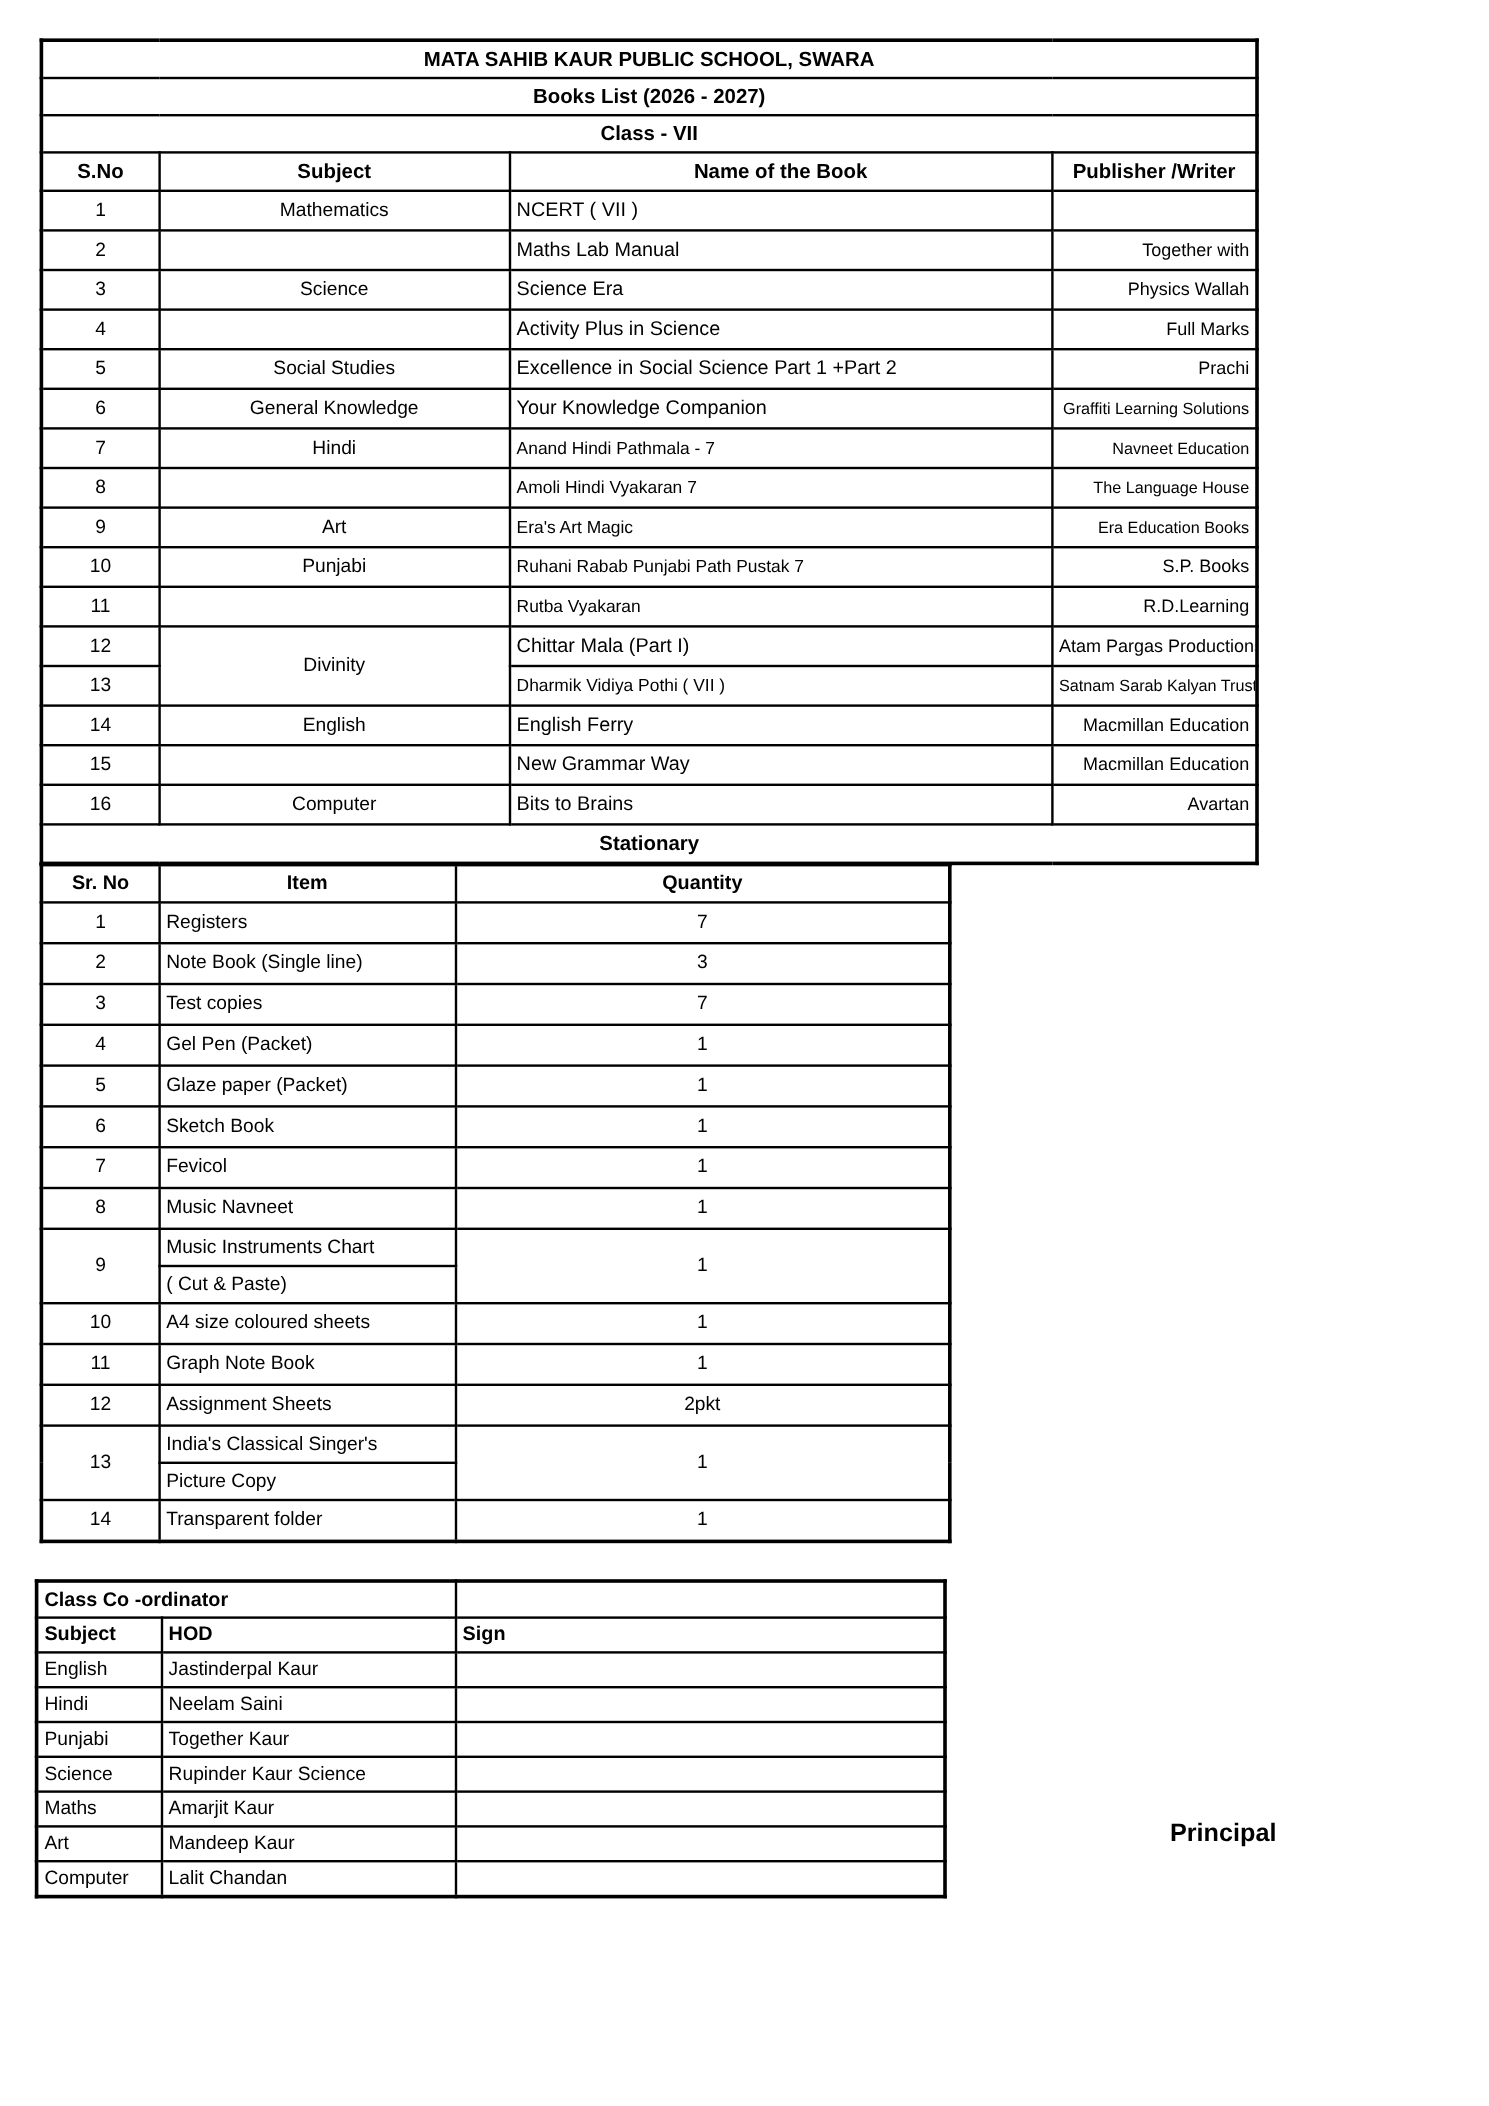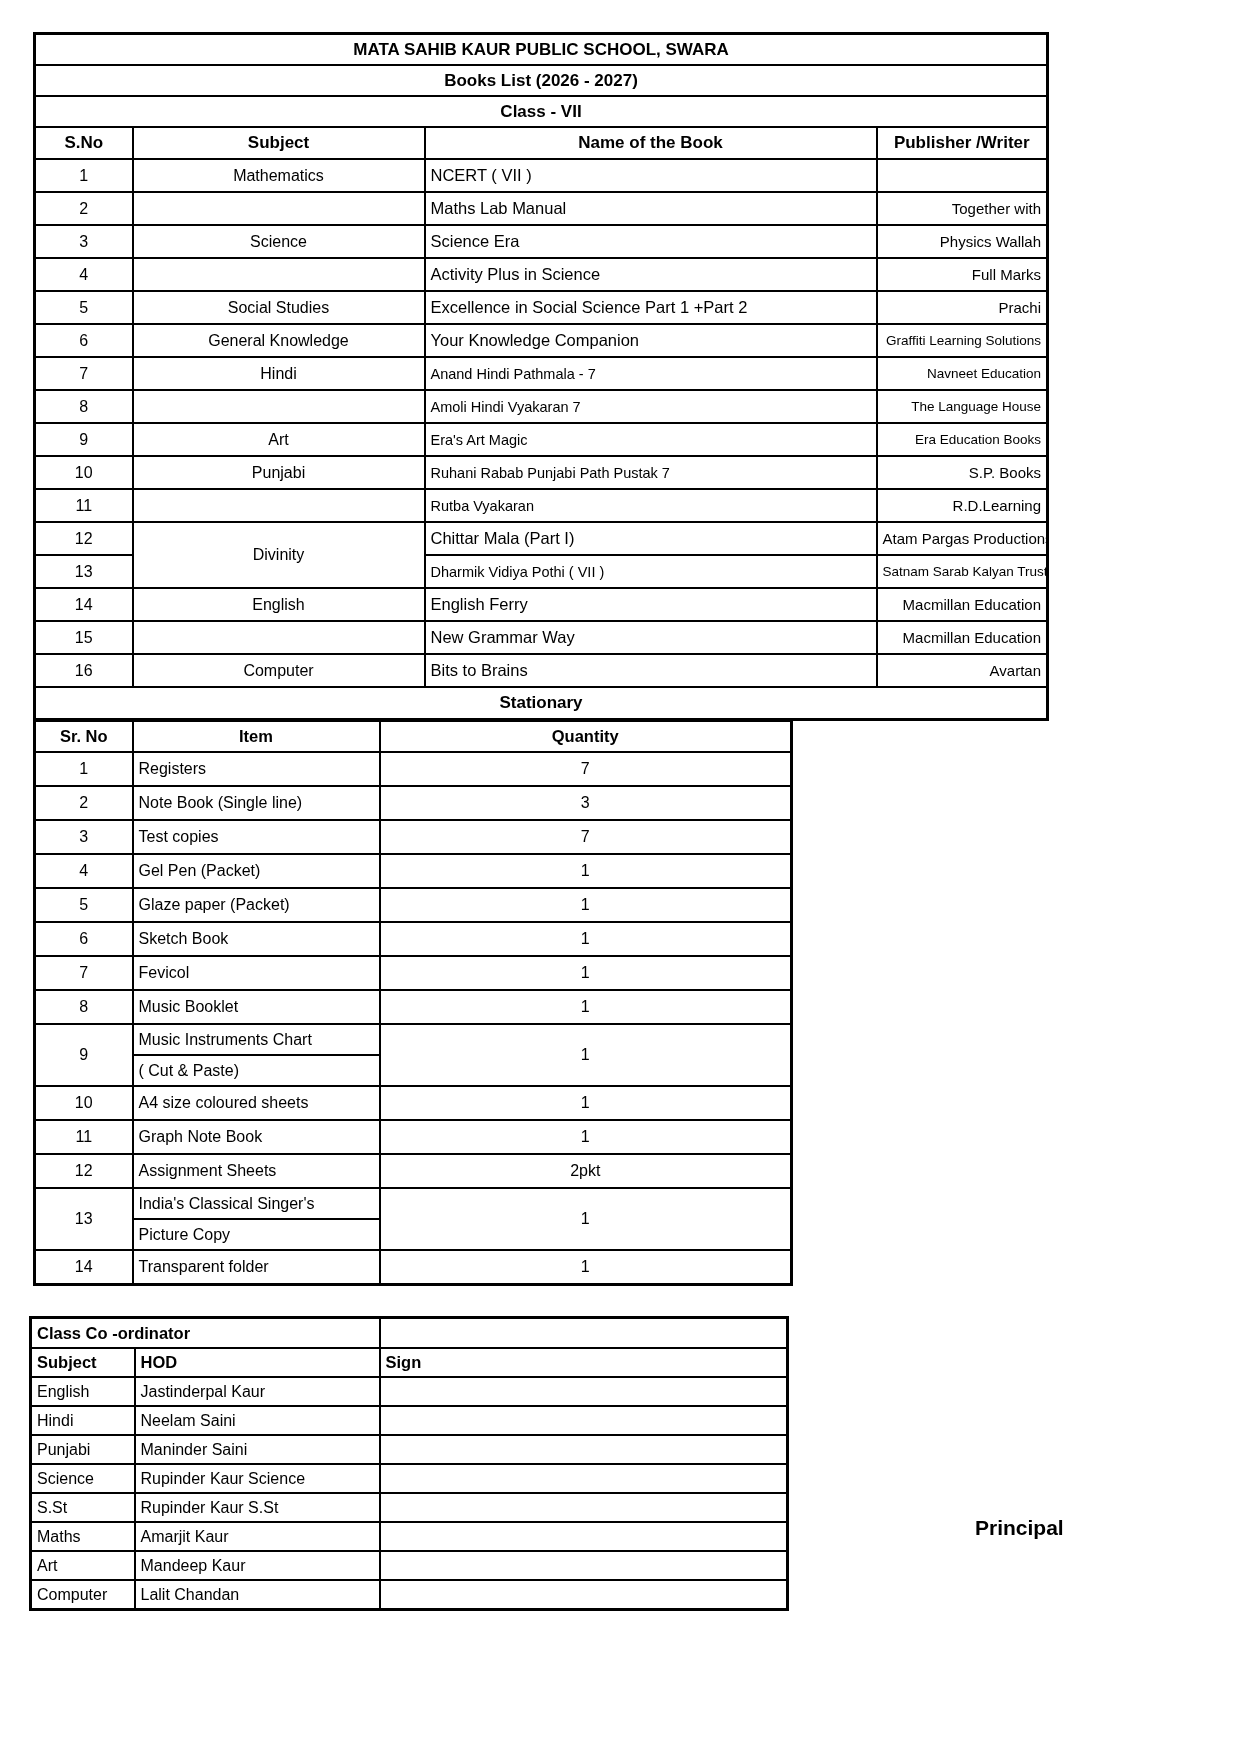--- a/index.html
+++ b/index.html
@@ -242,21 +242,21 @@
             <td class="st-item">Sketch Book</td>
             <td class="st-qty">1</td>
           </tr>
           <tr>
             <td class="st-sno">7</td>
             <td class="st-item">Fevicol</td>
             <td class="st-qty">1</td>
           </tr>
           <tr>
             <td class="st-sno">8</td>
-            <td class="st-item">Music Booklet</td>
+            <td class="st-item">Music Navneet</td>
             <td class="st-qty">1</td>
           </tr>
           <tr>
             <td class="st-sno" rowspan="2">9</td>
             <td class="st-item sub">Music Instruments Chart</td>
             <td class="st-qty" rowspan="2">1</td>
           </tr>
           <tr>
             <td class="st-item sub">( Cut &amp; Paste)</td>
           </tr>
@@ -314,31 +314,26 @@
             <td>Jastinderpal Kaur</td>
             <td></td>
           </tr>
           <tr>
             <td>Hindi</td>
             <td>Neelam Saini</td>
             <td></td>
           </tr>
           <tr>
             <td>Punjabi</td>
-            <td>Maninder Saini</td>
+            <td>Together Kaur</td>
             <td></td>
           </tr>
           <tr>
             <td>Science</td>
             <td>Rupinder Kaur Science</td>
-            <td></td>
-          </tr>
-          <tr>
-            <td>S.St</td>
-            <td>Rupinder Kaur S.St</td>
             <td></td>
           </tr>
           <tr>
             <td>Maths</td>
             <td>Amarjit Kaur</td>
             <td></td>
           </tr>
           <tr>
             <td>Art</td>
             <td>Mandeep Kaur</td>

